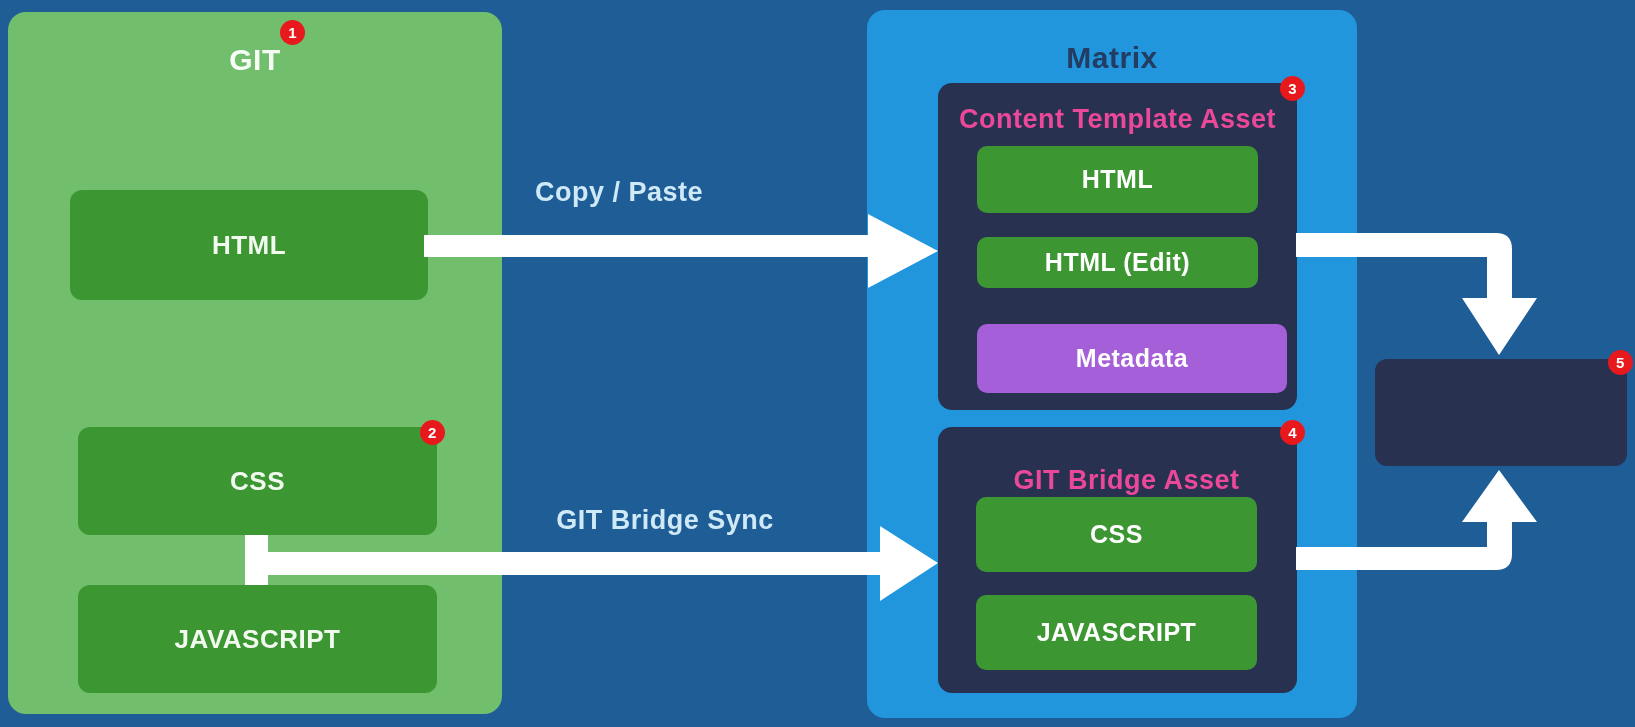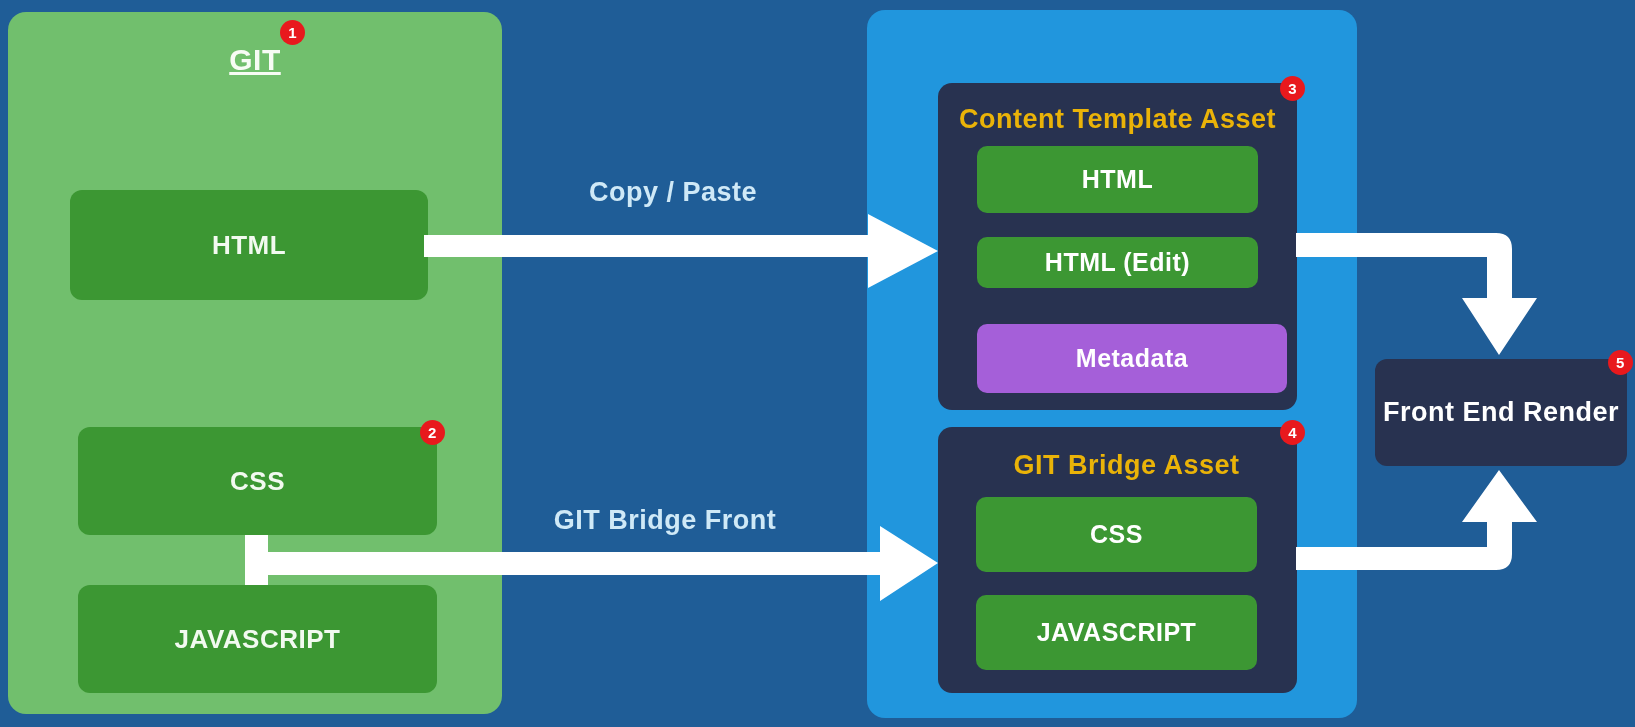--- a/index.html
+++ b/index.html
@@ -9,45 +9,45 @@
     background:#1F5D97;
     font-family:"Liberation Sans", sans-serif;
     overflow:hidden;
   }
   .panel{position:absolute;border-radius:18px;}
   .panel-git{left:8px;top:12px;width:494px;height:702px;background:#71BF6D;}
   .panel-matrix{left:867px;top:10px;width:490px;height:708px;background:#2196DD;}
 
   .panel-title{
     position:absolute;top:31px;left:0;right:0;
-    text-align:center;font-size:30px;font-weight:bold;letter-spacing:.5px;text-decoration:underline;
+    text-align:center;font-size:30px;font-weight:bold;letter-spacing:.5px;
   }
   .panel-git .panel-title{color:#F7FCF5;}
   .panel-matrix .panel-title{color:#233C62;}
 
   .gbox{
     position:absolute;background:#3C9733;border-radius:12px;
     display:flex;align-items:center;justify-content:center;
     color:#F2FAF0;font-size:26px;font-weight:bold;letter-spacing:.5px;
   }
   .box-html{left:62px;top:178px;width:358px;height:110px;}
   .box-css{left:70px;top:415px;width:359px;height:108px;}
   .box-js{left:70px;top:573px;width:359px;height:108px;}
 
   .asset{
     position:absolute;background:#283250;border-radius:14px;
   }
   .asset-cta{left:71px;top:73px;width:359px;height:327px;}
   .asset-gba{left:71px;top:417px;width:359px;height:266px;}
   .asset-title{
     position:absolute;left:0;right:0;text-align:center;
-    color:#eab308;font-size:27px;font-weight:bold;letter-spacing:.5px;
+    color:#ec4899;font-size:27px;font-weight:bold;letter-spacing:.5px;
   }
   .asset-cta .asset-title{top:21px;}
-  .asset-gba .asset-title{top:23px;padding-left:18px;}
+  .asset-gba .asset-title{top:38px;padding-left:18px;}
 
   .item{
     position:absolute;border-radius:10px;
     display:flex;align-items:center;justify-content:center;
     color:#FFFFFF;font-size:25px;font-weight:bold;letter-spacing:.5px;
     background:#3C9733;
   }
   .item-purple{background:#A55FD9;}
   .cta-i1{left:39px;top:63px;width:281px;height:67px;}
   .cta-i2{left:39px;top:154px;width:281px;height:51px;}
@@ -69,21 +69,21 @@
     font-size:15px;font-weight:bold;line-height:1;
   }
   .badge-git{left:272px;top:8px;}
   .badge-corner{top:-7px;right:-8px;}
   .badge-fer{top:-9px;right:-6px;}
 
   .arrow-label{
     position:absolute;width:300px;text-align:center;
     color:#CFE9F7;font-size:27px;font-weight:bold;letter-spacing:.5px;
   }
-  .label-copy{left:523px;top:177px;}
+  .label-copy{left:469px;top:177px;}
   .label-sync{left:515px;top:505px;}
 
   #arrows{position:absolute;left:0;top:0;z-index:5;pointer-events:none;}
 </style>
 </head>
 <body>
 
 <div id="canvas">
 
   <div class="panel panel-git">
@@ -98,20 +98,21 @@
       <span>CSS</span>
       <div class="badge badge-corner">2</div>
     </div>
 
     <div class="gbox box-js">
       <span>JAVASCRIPT</span>
     </div>
   </div>
 
   <div class="panel panel-matrix">
+    <div class="panel-title">Matrix</div>
 
     <div class="asset asset-cta">
       <div class="asset-title">Content Template Asset</div>
       <div class="badge badge-corner">3</div>
       <div class="item cta-i1">
         <span>HTML</span>
       </div>
       <div class="item cta-i2">
         <span>HTML (Edit)</span>
       </div>
@@ -126,26 +127,25 @@
       <div class="item gba-i1">
         <span>CSS</span>
       </div>
       <div class="item gba-i2">
         <span>JAVASCRIPT</span>
       </div>
     </div>
   </div>
 
   <div class="fer">
-    <span>Front End Render</span>
     <div class="badge badge-fer">5</div>
   </div>
 
   <div class="arrow-label label-copy">Copy / Paste</div>
-  <div class="arrow-label label-sync">GIT Bridge Front</div>
+  <div class="arrow-label label-sync">GIT Bridge Sync</div>
 
   <svg id="arrows" width="1635" height="727" viewBox="0 0 1635 727">
 
     <path fill="#FFFFFF" d="M424,235 L868,235 L868,214 L938,251 L868,288 L868,257 L424,257 Z"></path>
 
     <rect fill="#FFFFFF" x="245" y="535" width="23" height="50"></rect>
 
     <path fill="#FFFFFF" d="M256,552 L880,552 L880,526 L938,563 L880,601 L880,575 L256,575 Z"></path>
 
     <path fill="#FFFFFF" d="M1296,233 L1496,233 Q1512,233 1512,249 L1512,298 L1537,298 L1499,355 L1462,298 L1487,298 L1487,257 L1296,257 Z"></path>

